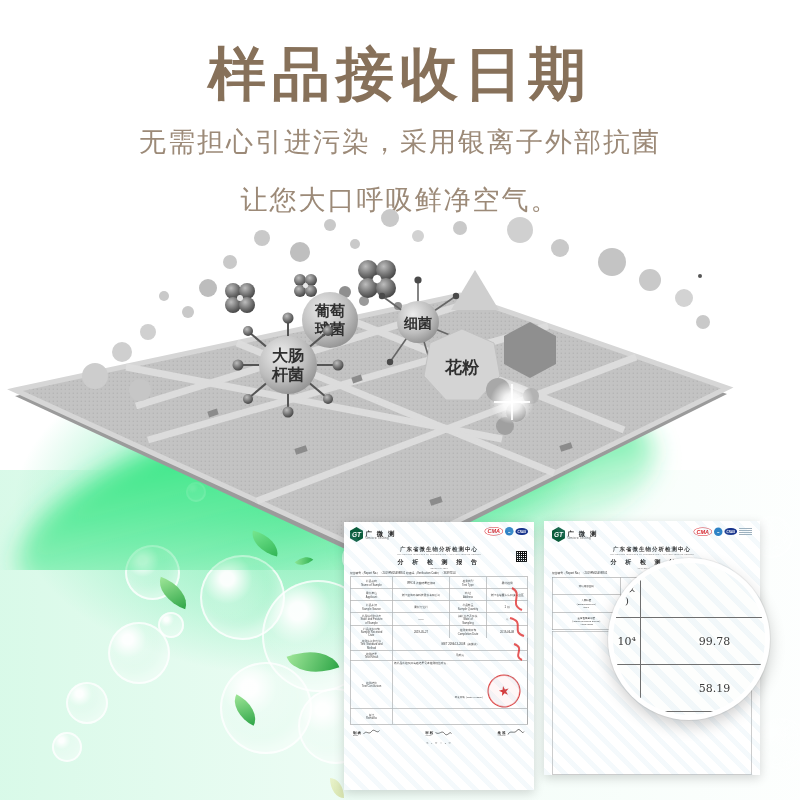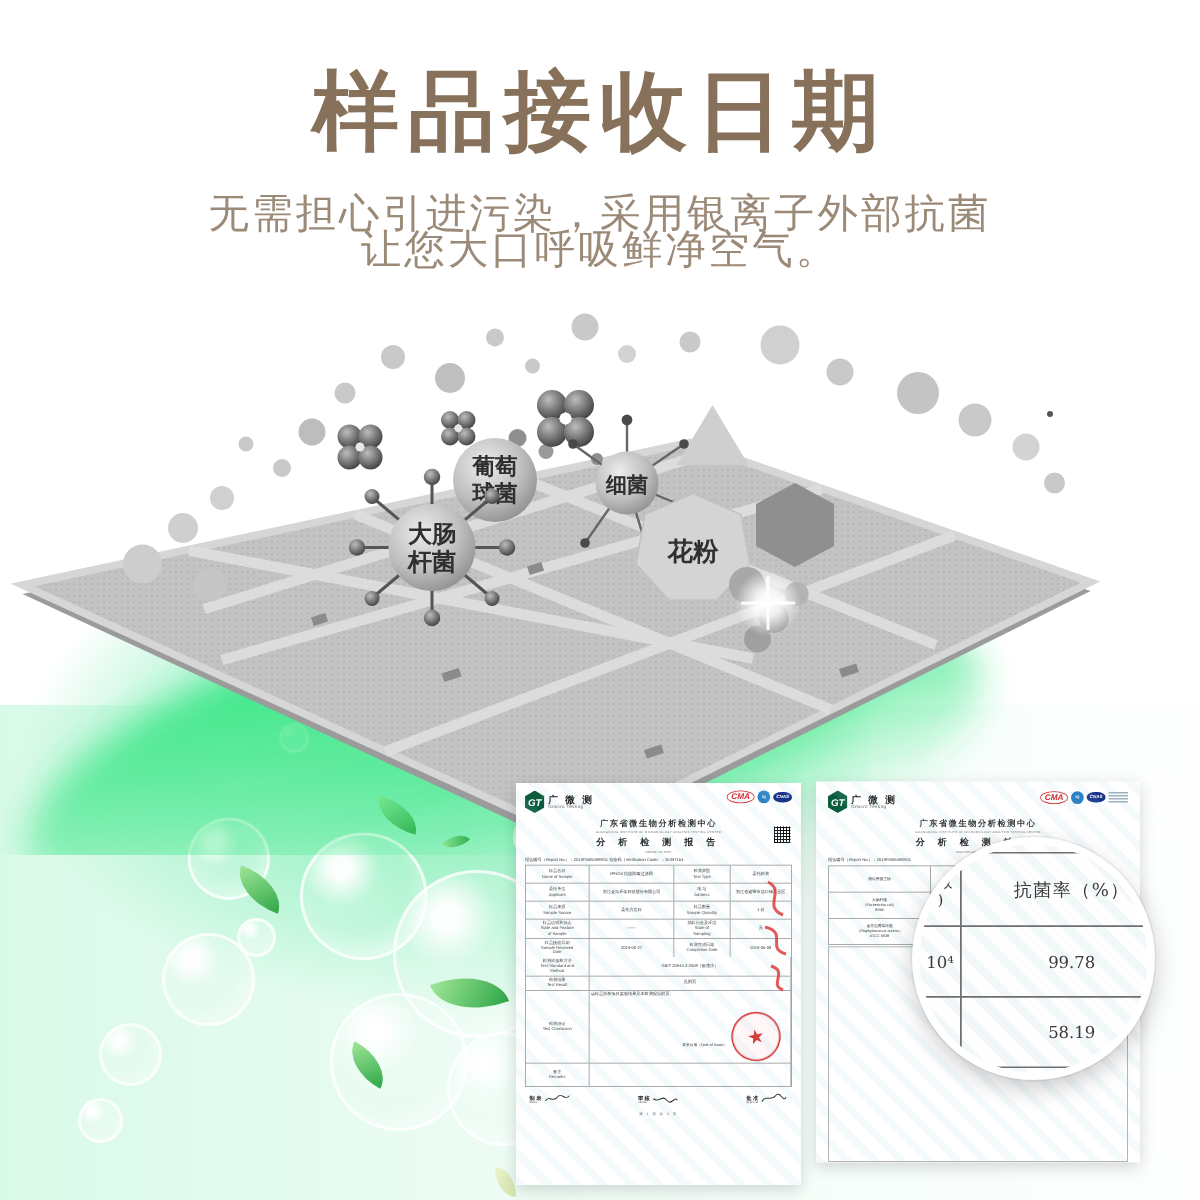--- a/index.html
+++ b/index.html
@@ -4,21 +4,21 @@
 <style>
   html,body{margin:0;padding:0;}
   body{width:800px;height:800px;position:relative;overflow:hidden;background:#ffffff;
        font-family:"Liberation Sans",sans-serif;}
   .abs{position:absolute;}
 
   
   .title{left:0;top:36px;width:800px;text-align:center;font-size:58px;font-weight:700;
          color:#87715a;letter-spacing:6px;}
   .subtitle{left:0;width:800px;text-align:center;font-size:27px;color:#9c8a78;letter-spacing:2px;}
-  .sub1{top:124px;} .sub2{top:148px;}
+  .sub1{top:124px;} .sub2{top:182px;}
 
   
   .green-bg{left:0;top:375px;width:580px;height:410px;z-index:1;
     background:radial-gradient(ellipse 62% 52% at 52% 32%,rgba(66,230,142,.92),
                rgba(140,240,190,.55) 55%,rgba(255,255,255,0) 80%);}
   .mint-bg{left:0;top:470px;width:800px;height:330px;z-index:1;
     background:linear-gradient(90deg,rgba(170,243,205,.45),rgba(215,249,232,.30) 55%,rgba(243,252,248,.18));}
   .bubble{border-radius:50%;z-index:2;
     background:radial-gradient(circle at 32% 28%,rgba(255,255,255,.95) 0 8%,rgba(255,255,255,.15) 30%,rgba(255,255,255,0) 60%);
     box-shadow:inset 0 0 0 2px rgba(255,255,255,.75), inset -6px -8px 14px rgba(255,255,255,.45);}
@@ -498,21 +498,20 @@
   </div>
   <div class="wm"></div>
 </div>
 
 <div class="abs magnifier">
   <div class="magwm"></div>
   <div class="maggrid">
     <div class="magrow">
       <div class="magcell mh partial" style="white-space:pre-line;font-size:10px;">数
 )</div>
-      <div class="magcell mh">抗菌率（%）</div>
     </div>
     <div class="magrow">
       <div class="magcell mv partial">10⁴</div>
       <div class="magcell mv">99.78</div>
     </div>
     <div class="magrow">
       <div class="magcell mv partial"></div>
       <div class="magcell mv">58.19</div>
     </div>
   </div>

